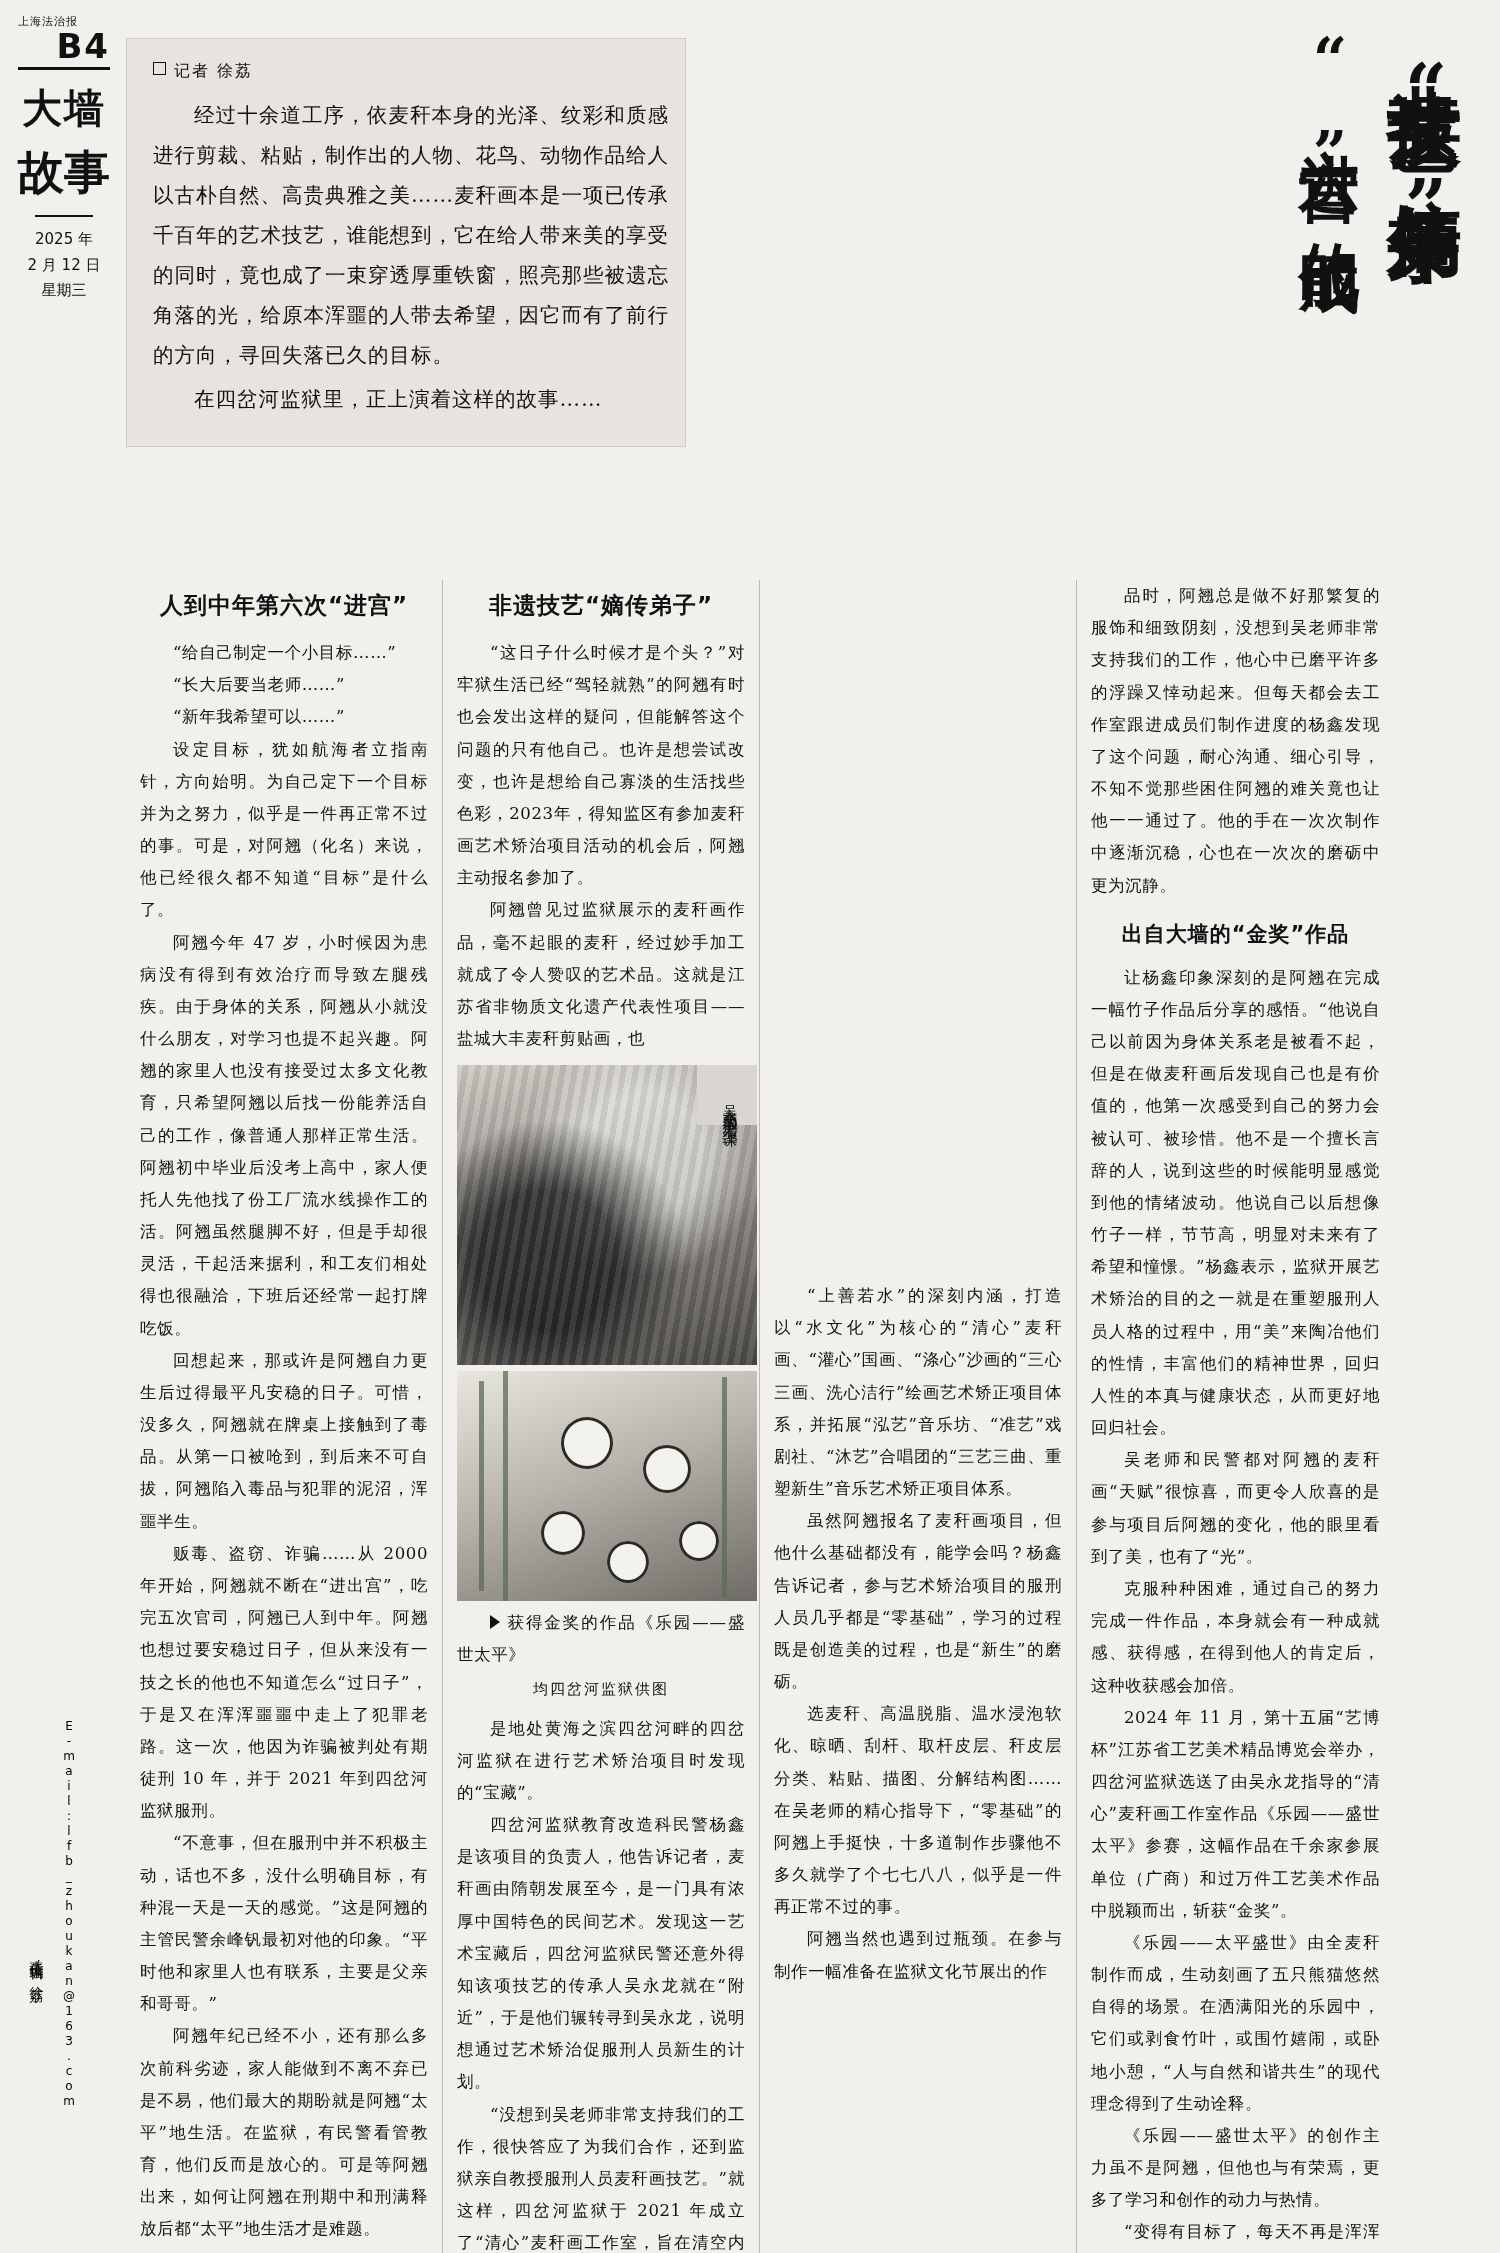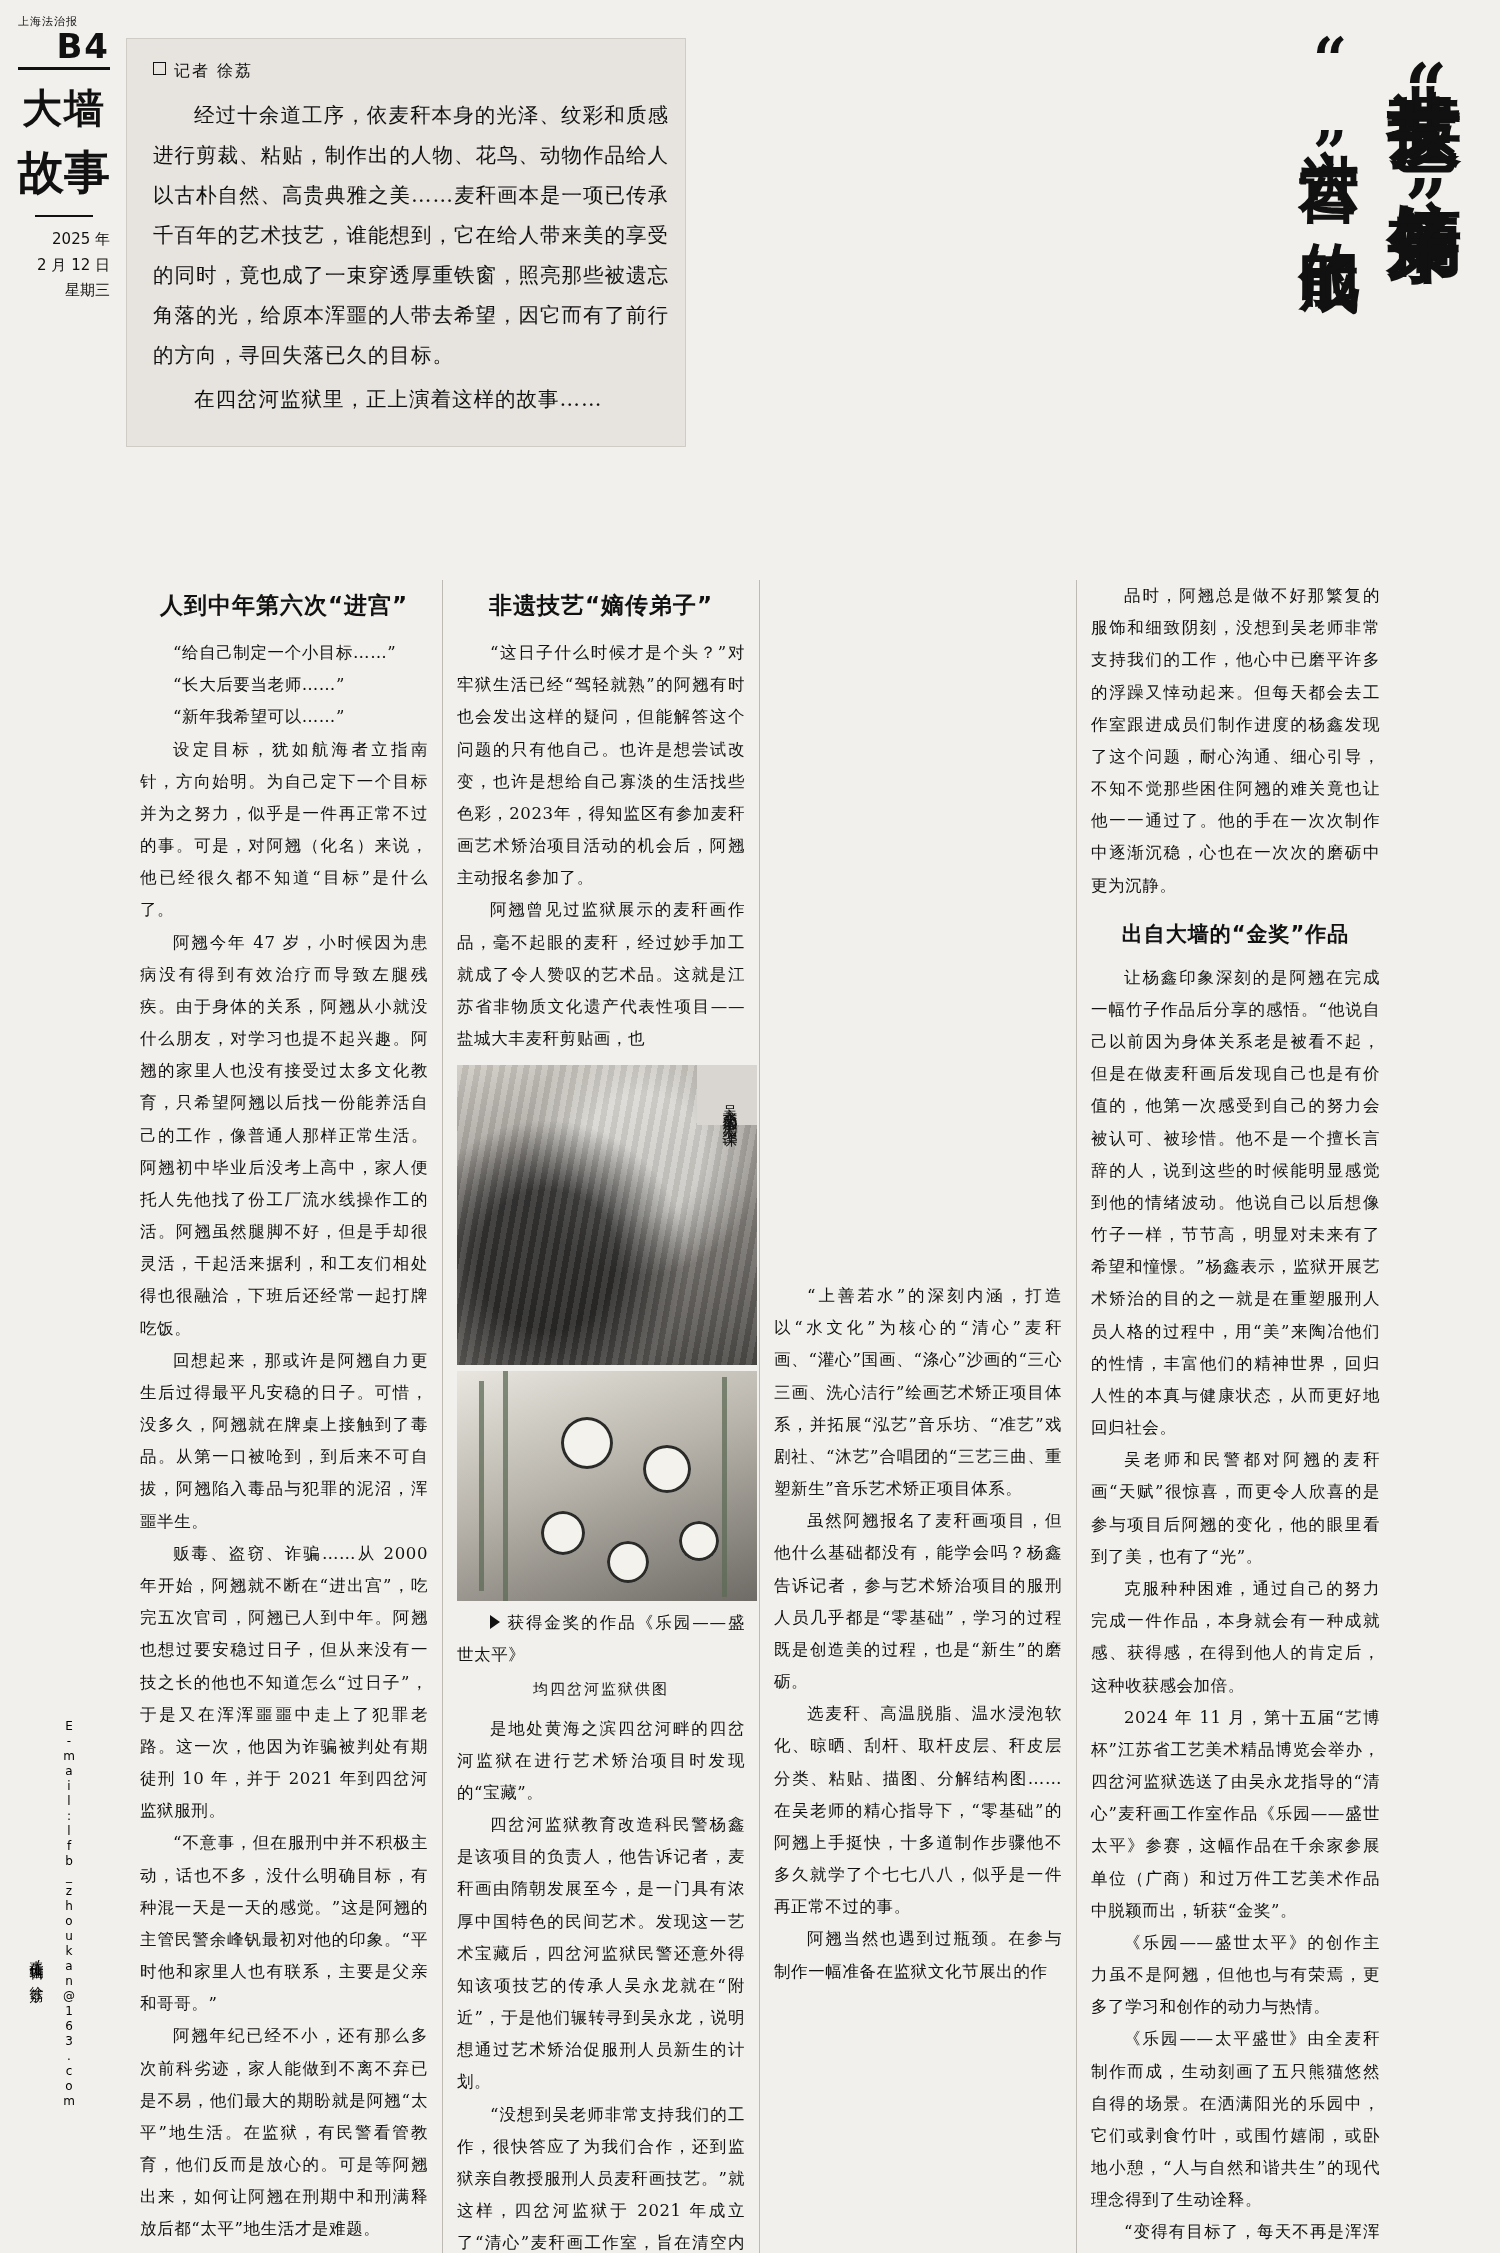--- a/index.html
+++ b/index.html
@@ -58,21 +58,21 @@
     font-family:"DejaVu Serif","Liberation Serif",serif;
     line-height:1.25;
     color:#111;
   }
   .rail-rule{
     margin:14px auto 10px auto;
     width:58px;
     border-top:2px solid #111;
   }
   .rail-date{
-    text-align:right;
+    text-align:center;
     font-size:15px;
     line-height:1.7;
     color:#111;
   }
   .vert{
     writing-mode:vertical-rl;
     text-orientation:upright;
   }
   .rail-editor{
     position:absolute;
@@ -354,21 +354,21 @@
         <p>阿翘当然也遇到过瓶颈。在参与制作一幅准备在监狱文化节展出的作</p>
       </div>
 
       <div class="col">
         <p>品时，阿翘总是做不好那繁复的服饰和细致阴刻，没想到吴老师非常支持我们的工作，他心中已磨平许多的浮躁又悻动起来。但每天都会去工作室跟进成员们制作进度的杨鑫发现了这个问题，耐心沟通、细心引导，不知不觉那些困住阿翘的难关竟也让他一一通过了。他的手在一次次制作中逐渐沉稳，心也在一次次的磨砺中更为沉静。</p>
         <div class="sub-title">出自大墙的“金奖”作品</div>
         <p>让杨鑫印象深刻的是阿翘在完成一幅竹子作品后分享的感悟。“他说自己以前因为身体关系老是被看不起，但是在做麦秆画后发现自己也是有价值的，他第一次感受到自己的努力会被认可、被珍惜。他不是一个擅长言辞的人，说到这些的时候能明显感觉到他的情绪波动。他说自己以后想像竹子一样，节节高，明显对未来有了希望和憧憬。”杨鑫表示，监狱开展艺术矫治的目的之一就是在重塑服刑人员人格的过程中，用“美”来陶冶他们的性情，丰富他们的精神世界，回归人性的本真与健康状态，从而更好地回归社会。</p>
         <p>吴老师和民警都对阿翘的麦秆画“天赋”很惊喜，而更令人欣喜的是参与项目后阿翘的变化，他的眼里看到了美，也有了“光”。</p>
         <p>克服种种困难，通过自己的努力完成一件作品，本身就会有一种成就感、获得感，在得到他人的肯定后，这种收获感会加倍。</p>
         <p>2024 年 11 月，第十五届“艺博杯”江苏省工艺美术精品博览会举办，四岔河监狱选送了由吴永龙指导的“清心”麦秆画工作室作品《乐园——盛世太平》参赛，这幅作品在千余家参展单位（广商）和过万件工艺美术作品中脱颖而出，斩获“金奖”。</p>
+        <p>《乐园——太平盛世》由全麦秆制作而成，生动刻画了五只熊猫悠然自得的场景。在洒满阳光的乐园中，它们或剥食竹叶，或围竹嬉闹，或卧地小憩，“人与自然和谐共生”的现代理念得到了生动诠释。</p>
         <p>《乐园——盛世太平》的创作主力虽不是阿翘，但他也与有荣焉，更多了学习和创作的动力与热情。</p>
-        <p>《乐园——太平盛世》由全麦秆制作而成，生动刻画了五只熊猫悠然自得的场景。在洒满阳光的乐园中，它们或剥食竹叶，或围竹嬉闹，或卧地小憩，“人与自然和谐共生”的现代理念得到了生动诠释。</p>
         <p>“变得有目标了，每天不再是浑浑噩噩的状态。”对于阿翘的变化，余峰钒的感受很明显，“他在写给家人的书信里提到自己在学麦秆画，还准备以后以此谋生，甚至给自己拟定了其他的学习计划。我们都很欣慰他能掌握一门技艺，终于对未来有了打算。”</p>
 
       </div>
 
     </div>
   </div>
 </div>
 
 </body></html>

